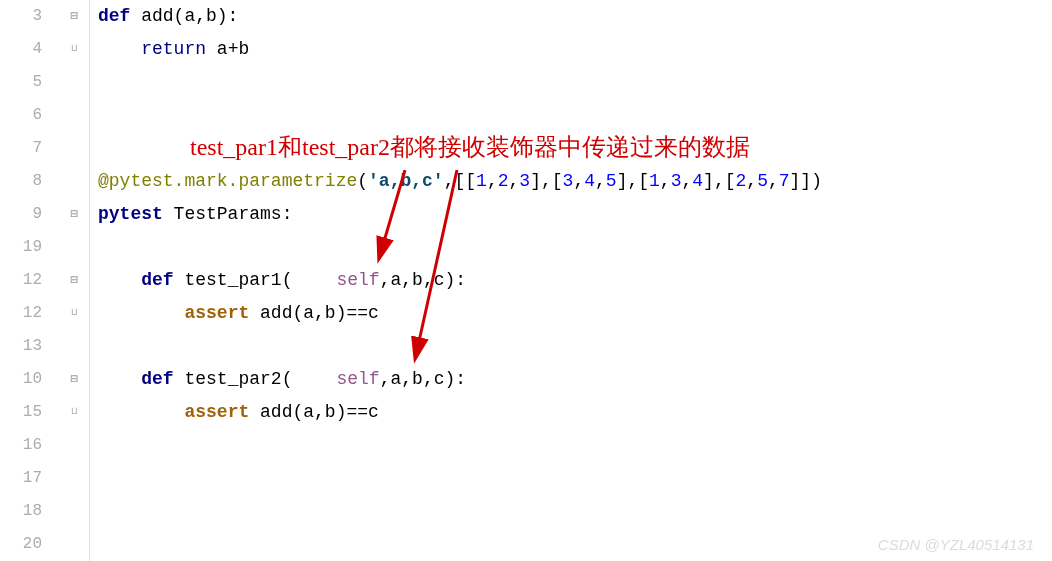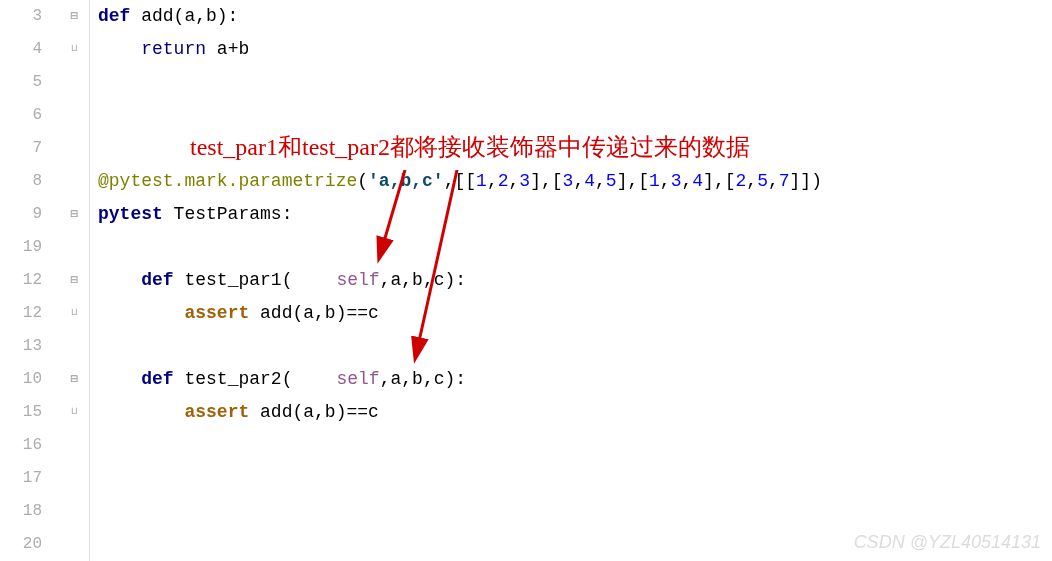--- a/index.html
+++ b/index.html
@@ -85,25 +85,25 @@
       font-weight: normal;
       left: 190px;
       top: 131px;
     }
     .arrow-svg {
       position: absolute;
       pointer-events: none;
     }
     .watermark {
       position: absolute;
-      right: 11px;
+      right: 18px;
       bottom: 8px;
       color: #dcdcdc;
       font-family: Arial, sans-serif;
-      font-size: 18px;
+      font-size: 15px;
       font-style: italic;
     }
   </style>
 </head>
 <body>
 
 <div class="editor">
   <div class="gutter">
     <div class="line-num">3</div>
     <div class="line-num">4</div>

